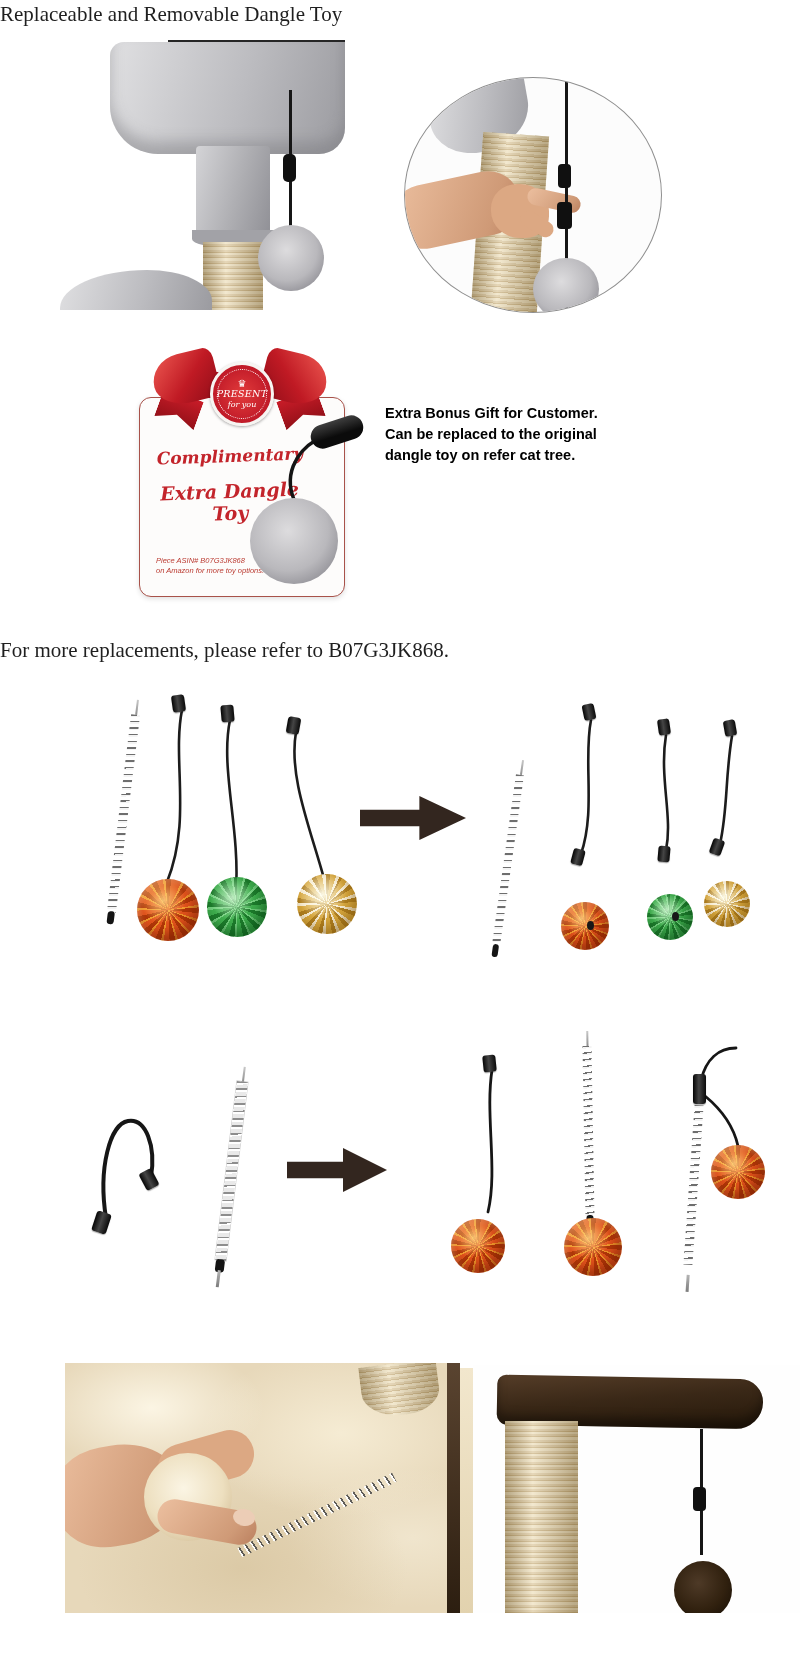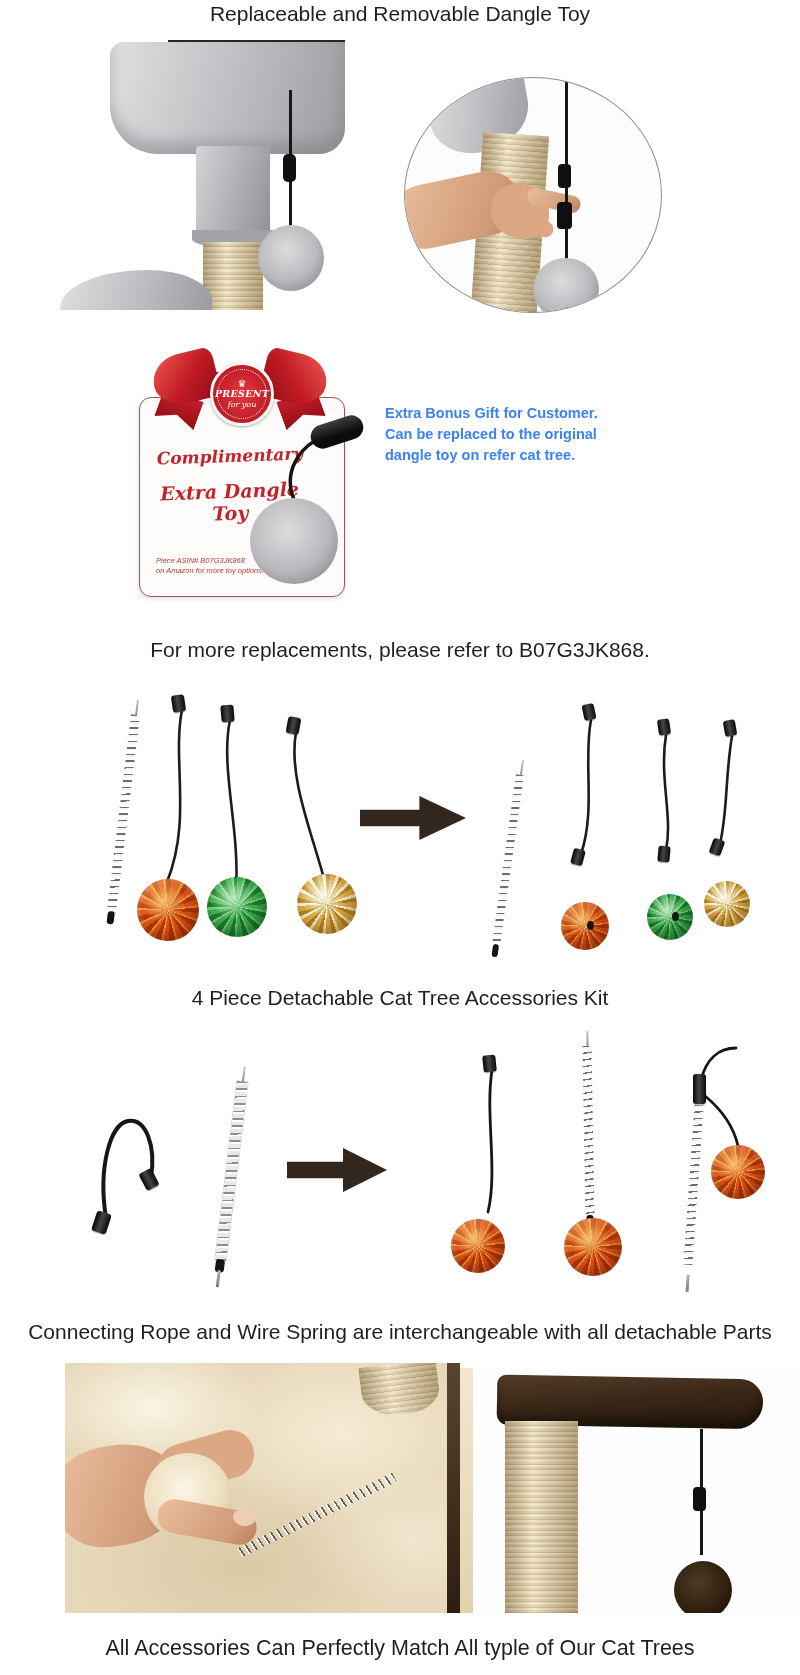--- a/index.html
+++ b/index.html
@@ -1,19 +1,19 @@
 <!DOCTYPE html>
 <html><head>
 <meta charset="utf-8">
 <style>
   html,body{margin:0;padding:0;background:#ffffff;}
   .canvas{position:relative;width:800px;height:1675px;margin:0 auto;background:#fff;
           font-family:"Liberation Sans",sans-serif;overflow:hidden;}
-  .heading{position:absolute;left:0;width:100%;text-align:center;color:#1f1f1f;
-           font-weight:400;white-space:nowrap;}
+  .heading{position:absolute;left:0;width:100%;text-align:left;color:#1f1f1f;
+           font-weight:400;white-space:nowrap;font-family:Liberation Serif, serif;}
   .abs{position:absolute;}
 
   
   .plush-gray{background:linear-gradient(105deg,#e0e0e2,#bcbcc0 55%,#9b9ba0);}
   .plush-gray-dk{background:linear-gradient(105deg,#d4d4d7,#aeaeb2 55%,#8f8f95);}
   .sisal{background-image:linear-gradient(90deg,rgba(90,70,35,.38),rgba(255,255,255,.28) 38%,rgba(90,70,35,.34) 95%),
          repeating-linear-gradient(180deg,#eee0bd 0 2.5px,#dcc89e 2.5px 4.5px,#c9b07e 4.5px 5.5px);}
   .cord{position:absolute;background:#161616;}
   .cap{position:absolute;background:linear-gradient(90deg,#050505,#454545 45%,#0a0a0a);
        border-radius:3px;box-shadow:0 1px 1px rgba(0,0,0,.3);}
@@ -62,29 +62,29 @@
   .tail{position:absolute;width:42px;height:30px;background:linear-gradient(#c81c28,#931018);z-index:1;
         clip-path:polygon(0 0,100% 0,100% 100%,50% 70%,0 100%);}
   .tail-l{left:38px;top:66px;transform:rotate(20deg);}
   .tail-r{left:160px;top:66px;transform:rotate(-20deg);}
   .badge{position:absolute;left:90px;top:34px;width:58px;height:58px;border-radius:50%;z-index:4;
          background:radial-gradient(circle,#e23b3b 0%,#c01a28 70%,#a9121f 100%);
          border:3px solid #f7f5f2;box-shadow:0 1px 3px rgba(0,0,0,.35);
          display:flex;flex-direction:column;align-items:center;justify-content:center;}
   .badge::before{content:"";position:absolute;inset:4px;border:1.5px dotted #fff;border-radius:50%;}
   .badge-crown{color:#fff;font-size:10px;line-height:9px;}
-  .badge-title{color:#fff;font-family:"DejaVu Serif",serif;font-style:italic;font-weight:700;
+  .badge-title{color:#fff;font-family:"DejaVu Serif",serif;font-style:italic;font-weight:400;
                font-size:9.5px;letter-spacing:.3px;line-height:12px;}
   .badge-sub{color:#fff;font-family:"DejaVu Serif",serif;font-style:italic;font-size:8px;line-height:9px;}
   .rod{position:absolute;left:190px;top:92px;width:54px;height:24px;border-radius:12px;
        background:linear-gradient(180deg,#3f3f3f,#0b0b0b 65%);transform:rotate(-18deg);z-index:5;}
   .gift-ball{left:130px;top:170px;width:88px;height:86px;z-index:6;}
 
   .bonus{position:absolute;left:385px;top:403px;width:240px;font-size:14.5px;font-weight:700;
-         line-height:21px;color:#3b82f6;}
+         line-height:21px;color:#000000;}
 
   
   .kit1{position:absolute;left:60px;top:650px;width:680px;height:300px;}
   .kit2{position:absolute;left:60px;top:1020px;width:680px;height:280px;}
   .cords-svg{position:absolute;left:0;top:0;}
 
   
   .photoL{position:absolute;left:65px;top:1363px;width:395px;height:250px;overflow:hidden;
           background-color:#e7d8ba;
           background-image:radial-gradient(ellipse 160px 90px at 22% 18%,rgba(255,250,235,.85),transparent 70%),
@@ -195,21 +195,20 @@
     <div class="arrow" style="left:300px;top:146px;width:106px;height:44px;"></div>
     <div class="ball ball-orange" style="left:501px;top:252px;width:48px;height:48px;">
         <div class="knot"></div>
       </div>
     <div class="ball ball-green" style="left:587px;top:244px;width:46px;height:46px;">
         <div class="knot"></div>
       </div>
     <div class="ball ball-gold" style="left:644px;top:231px;width:46px;height:46px;"></div>
   </div>
 
-  <div class="heading" style="top:986px;font-size:21px;">4 Piece Detachable Cat Tree Accessories Kit</div>
 
   <div class="kit2">
     <svg class="cords-svg" width="680" height="280">
       <g stroke="#161616" fill="none" stroke-linecap="round">
         <path d="M46 198 C38 148 50 104 68 101 C86 98 96 126 91 157" stroke-width="4"></path>
         <path d="M432 50 C425 95 438 150 428 192" stroke-width="2.8"></path>
         <path d="M676 28 C658 28 646 40 641 60" stroke-width="2.8"></path>
         <path d="M645 76 C662 90 674 108 678 126" stroke-width="2.8"></path>
       </g>
     </svg>
@@ -228,21 +227,20 @@
         <div class="clipb"></div>
       </div>
     <div class="ball ball-orange" style="left:504px;top:198px;width:58px;height:58px;"></div>
     <div class="cap" style="left:633px;top:54px;width:13px;height:30px;"></div>
     <div class="coil" style="left:629px;top:85px;width:9px;height:160px;transform:rotate(4deg);">
         <div class="tipb"></div>
       </div>
     <div class="ball ball-orange" style="left:651px;top:125px;width:54px;height:54px;"></div>
   </div>
 
-  <div class="heading" style="top:1320px;font-size:21px;">Connecting Rope and Wire Spring are interchangeable with all detachable Parts</div>
 
   <div class="photoL">
     <div class="abs sisal" style="left:296px;top:0;width:78px;height:52px;border-radius:0 0 45% 50%;transform:rotate(-7deg);"></div>
     <div class="abs" style="right:0;top:0;width:13px;height:100%;background:linear-gradient(180deg,#5a4430,#2c1e10);"></div>
     <div class="abs skin-l" style="left:-10px;top:82px;width:128px;height:100px;border-radius:45% 55% 55% 45%;transform:rotate(-10deg);"></div>
     <div class="abs skin-m" style="left:92px;top:74px;width:98px;height:48px;border-radius:24px;transform:rotate(-16deg);"></div>
     <div class="ball pompom-cream" style="left:79px;top:90px;width:88px;height:88px;"></div>
     <div class="abs skin-l" style="left:92px;top:142px;width:100px;height:34px;border-radius:17px;transform:rotate(10deg);"></div>
     <div class="abs" style="left:168px;top:146px;width:22px;height:17px;border-radius:50%;background:#eccdb6;transform:rotate(10deg);"></div>
     <div class="coil" style="left:247px;top:66px;width:10px;height:172px;transform:rotate(64deg);background:repeating-linear-gradient(172deg,rgba(70,70,70,.85) 0 1.6px,rgba(255,255,255,.95) 1.6px 3.2px,rgba(255,255,255,0) 3.2px 7px);"></div>
@@ -251,15 +249,14 @@
   <div class="fur-strip"></div>
 
   <div class="photoR">
     <div class="abs" style="left:24px;top:12px;width:266px;height:50px;border-radius:10px 26px 30px 12px;transform:rotate(1deg);background:linear-gradient(175deg,#553d28 0%,#3a2817 45%,#241709 100%);box-shadow:inset 0 -9px 10px rgba(0,0,0,.35);"></div>
     <div class="abs sisal" style="left:32px;top:56px;width:73px;height:192px;"></div>
     <div class="cord" style="left:227px;top:64px;width:2.5px;height:126px;"></div>
     <div class="abs" style="left:220px;top:122px;width:13px;height:24px;background:#101010;border-radius:4px;"></div>
     <div class="ball pompom-brown" style="left:201px;top:196px;width:58px;height:58px;"></div>
   </div>
 
-  <div class="heading" style="top:1636px;font-size:21.5px;">All Accessories Can Perfectly Match All typle of Our Cat Trees</div>
 
 </div>
 
 </body></html>

